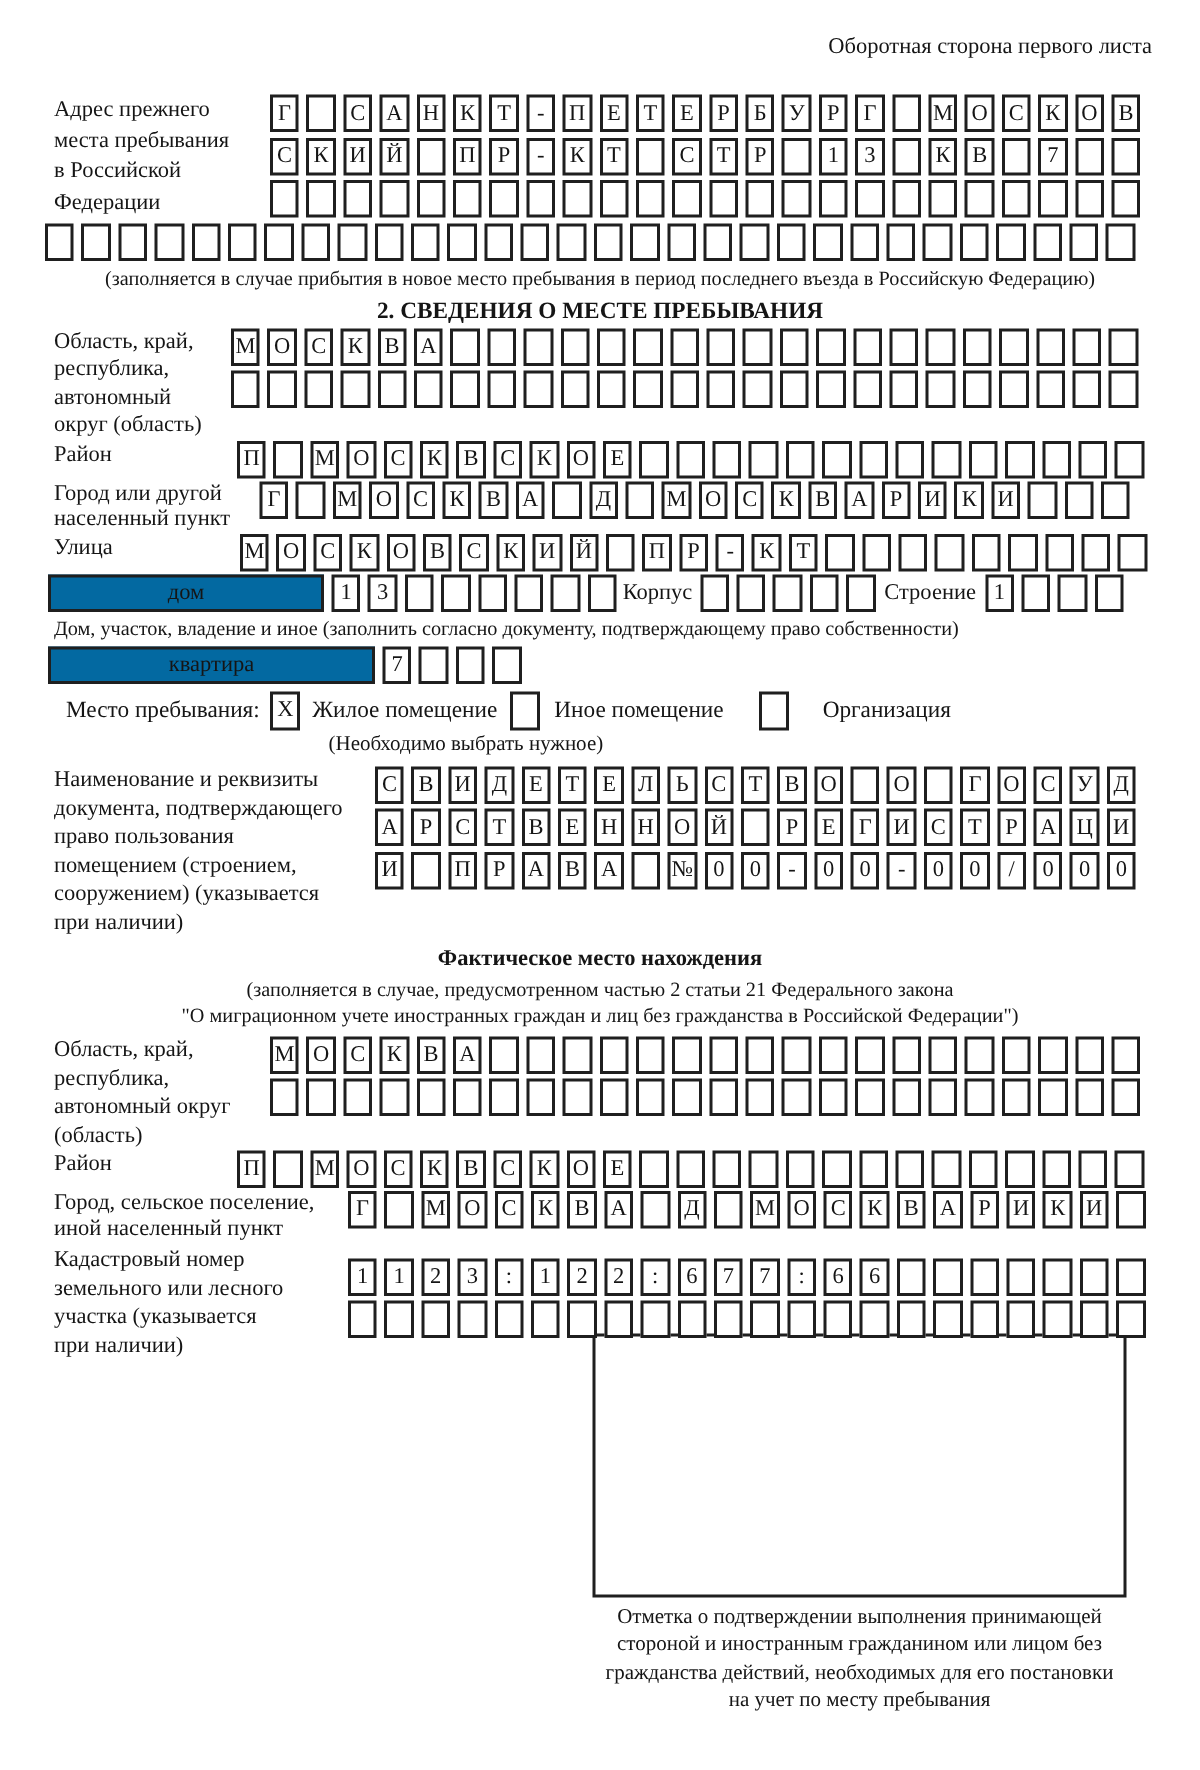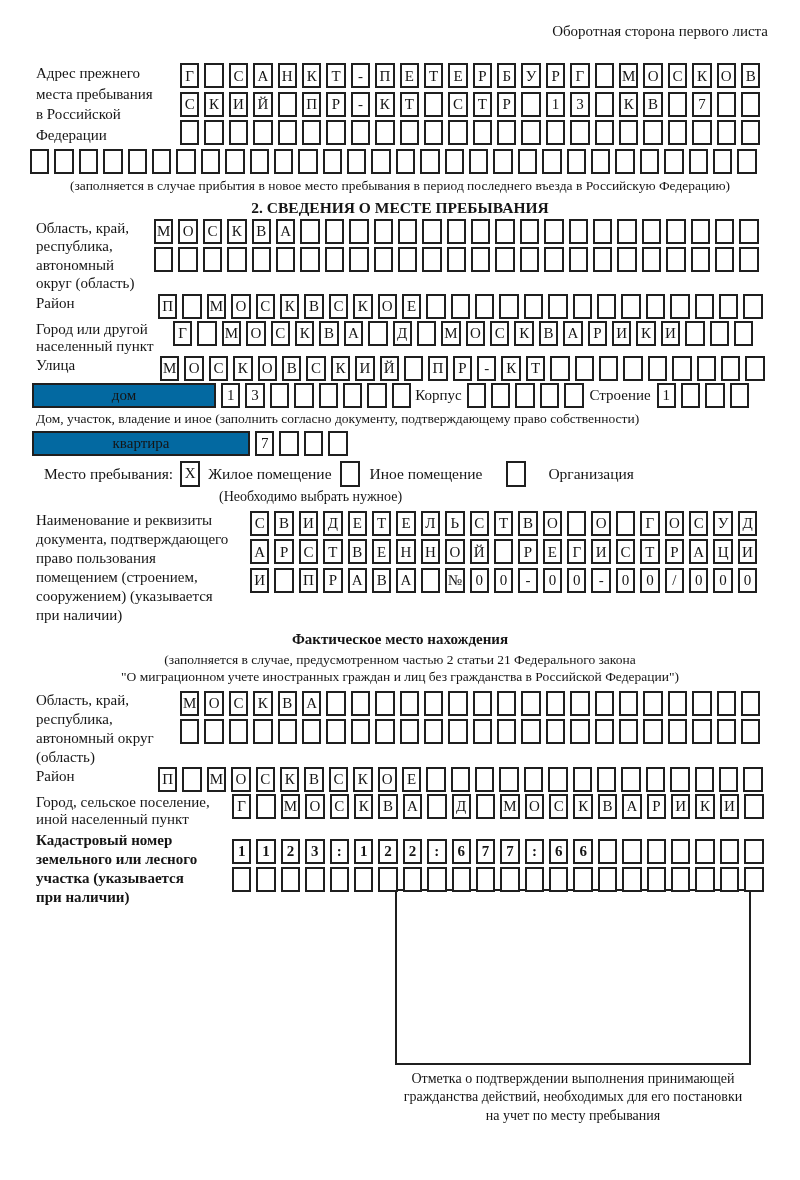--- a/index.html
+++ b/index.html
@@ -592,21 +592,21 @@
         <div class="cell">В</div>
         <div class="cell">А</div>
         <div class="cell">Р</div>
         <div class="cell">И</div>
         <div class="cell">К</div>
         <div class="cell">И</div>
         <div class="cell"></div>
       </div>
   </div>
 
-  <div class="group" style="margin-top:2px;font-weight:bold;">
+  <div class="group" style="margin-top:2px;">
     <div class="label" style="width:200px;">
       <span>Кадастровый номер</span>
       <span>земельного или лесного</span>
       <span>участка (указывается</span>
       <span>при наличии)</span>
     </div>
     <div class="rows" style="margin-top:8px;">
       <div class="cellrow">
           <div class="cell">1</div>
           <div class="cell">1</div>
@@ -654,17 +654,18 @@
           <div class="cell"></div>
           <div class="cell"></div>
           <div class="cell"></div>
         </div>
     </div>
   </div>
 
   <div class="confirm-box" style="margin-left:363px;margin-top:-18px;"></div>
   <div class="confirm-caption" style="margin-left:341px;margin-top:5px;">
     <span>Отметка о подтверждении выполнения принимающей</span>
+    <span>стороной и иностранным гражданином или лицом без</span>
     <span>гражданства действий, необходимых для его постановки</span>
     <span>на учет по месту пребывания</span>
   </div>
 
 </div>
 
 </body></html>

